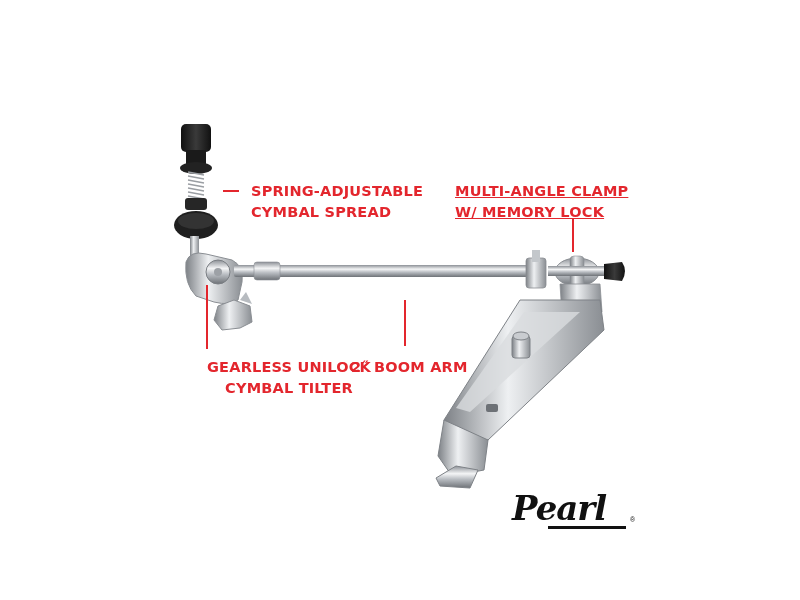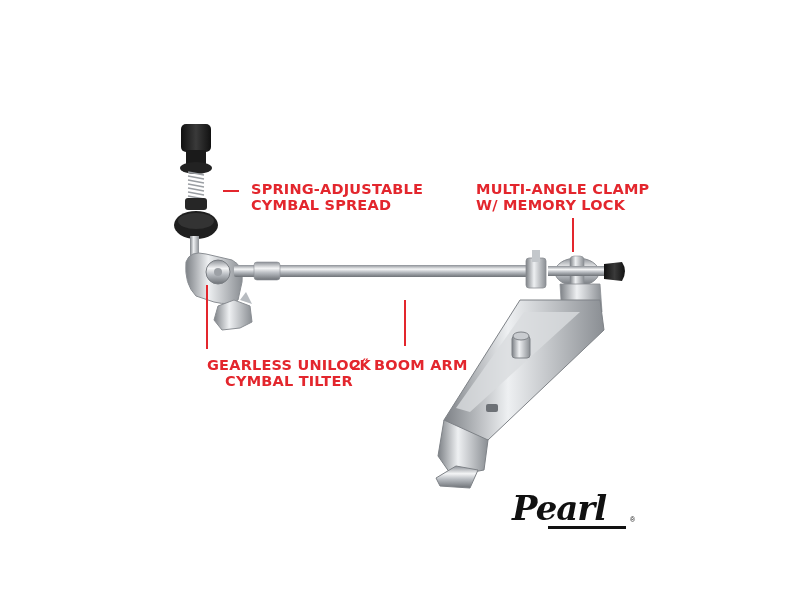--- a/index.html
+++ b/index.html
@@ -2,21 +2,21 @@
 <html><head>
   <meta charset="utf-8">
   <style>
     html, body { margin: 0; padding: 0; }
     body {
       width: 800px; height: 600px; background: #ffffff; position: relative; overflow: hidden;
       font-family: "Liberation Sans", sans-serif;
     }
     .label {
       position: absolute; color: #e3262d; font-weight: bold; font-size: 14.5px;
-      line-height: 16px; letter-spacing: 0.2px; white-space: pre-line;
+      line-height: 21px; letter-spacing: 0.2px; white-space: pre-line;
       font-family: "DejaVu Sans", sans-serif;
     }
     .line { position: absolute; background: #e3262d; }
     svg.product { position: absolute; left: 0; top: 0; }
     .logo {
       position: absolute; left: 512px; top: 488px; font-family: "DejaVu Serif", serif;
       font-style: italic; font-weight: bold; font-size: 34px; color: #111; letter-spacing: -1px;
     }
     .logo-underline { position: absolute; left: 548px; top: 526px; width: 78px; height: 3px; background: #111; }
     .reg { position: absolute; left: 630px; top: 516px; font-size: 7px; color: #111; }
@@ -96,21 +96,21 @@
     <path d="M444 420 L488 440 L484 470 L452 476 L438 456 Z" fill="url(#chromeH)" stroke="#7e8287"></path>
     <path d="M456 466 L478 470 L470 488 L440 486 L436 478 Z" fill="url(#chromeV)" stroke="#7e8287"></path>
     <rect x="486" y="404" width="12" height="8" rx="2" fill="#6d7176"></rect>
   </g>
 </svg>
 
 <div class="line" style="left:223px; top:190px; width:16px; height:1.5px;"></div>
 <div class="label" style="left:251px; top:181px;">SPRING-ADJUSTABLE
 CYMBAL SPREAD</div>
 
-<div class="label" style="left:476px; top:181px;">MULTI-ANGLE CLAMP
+<div class="label" style="left:455px; top:181px;text-decoration:underline;">MULTI-ANGLE CLAMP
 W/ MEMORY LOCK</div>
 <div class="line" style="left:572px; top:218px; width:1.5px; height:34px;"></div>
 
 <div class="line" style="left:206px; top:285px; width:1.5px; height:64px;"></div>
 <div class="label" style="left:207px; top:357px;text-align:center;">GEARLESS UNILOCK
 CYMBAL TILTER</div>
 
 <div class="line" style="left:404px; top:300px; width:1.5px; height:46px;"></div>
 <div class="label" style="left:351px; top:357px;">2˝ BOOM ARM</div>
 

